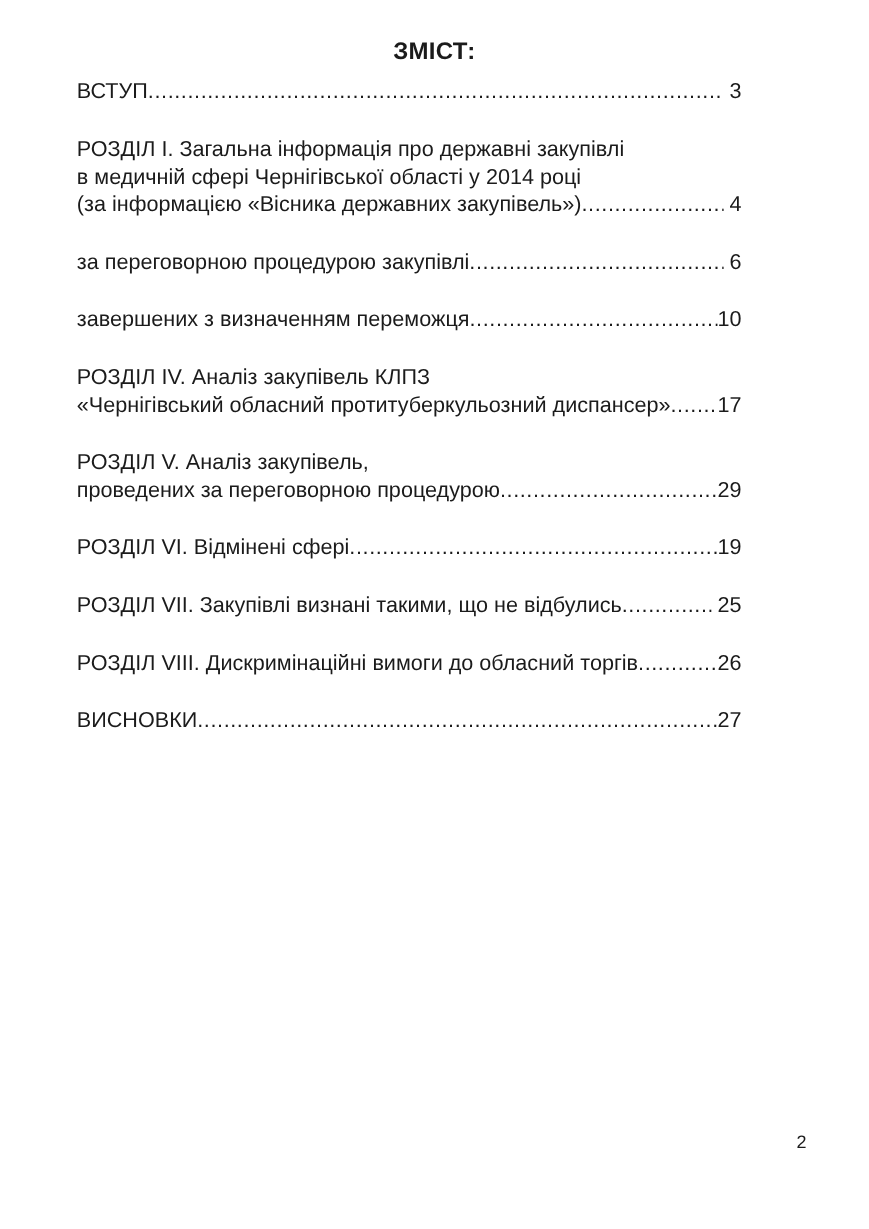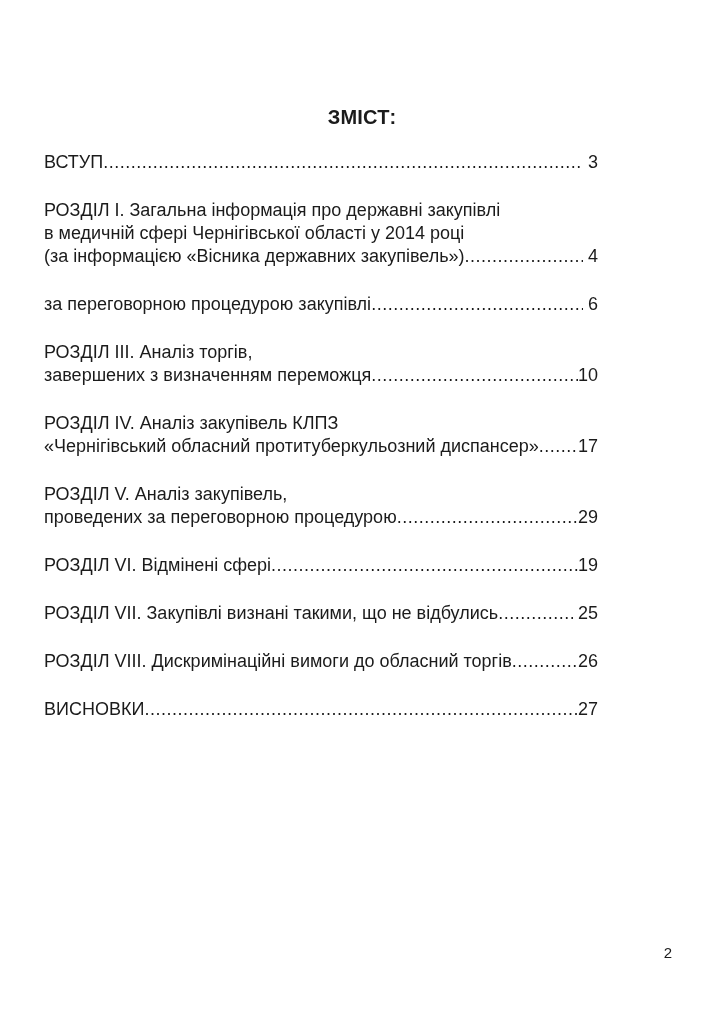--- a/index.html
+++ b/index.html
@@ -11,30 +11,30 @@
     color: #1b1b1b;
   }
   .page {
     position: relative;
     width: 724px;
     height: 1024px;
     background: #ffffff;
     overflow: hidden;
   }
   .doc-title {
-    padding-top: 104px;
-    margin-bottom: 21px;
+    padding-top: 30px;
+    margin-bottom: 9px;
     text-align: center;
     font-size: 20px;
     line-height: 26px;
     font-weight: 700;
     letter-spacing: 0.2px;
   }
   .content {
-    margin-left: 44px;
+    margin-left: 64px;
     width: 554px;
   }
   .toc-entry {
     margin-bottom: 25px;
     font-size: 18px;
     line-height: 23px;
   }
   .toc-wrap-line {
     white-space: pre;
   }
@@ -98,21 +98,20 @@
 
     <div class="toc-entry">
       <div class="toc-line">
         <span class="toc-text">за переговорною процедурою закупівлі</span>
         <span class="leader">........................................................................................................................................................................</span>
         <span class="page-ref"> 6</span>
       </div>
     </div>
 
     <div class="toc-entry">
-      <div class="toc-wrap-line">РОЗДІЛ ІІІ. Аналіз торгів,</div>
       <div class="toc-line">
         <span class="toc-text">завершених з визначенням переможця</span>
         <span class="leader">........................................................................................................................................................................</span>
         <span class="page-ref">10</span>
       </div>
     </div>
 
     <div class="toc-entry">
       <div class="toc-wrap-line">РОЗДІЛ IV. Аналіз закупівель КЛПЗ</div>
       <div class="toc-line">

